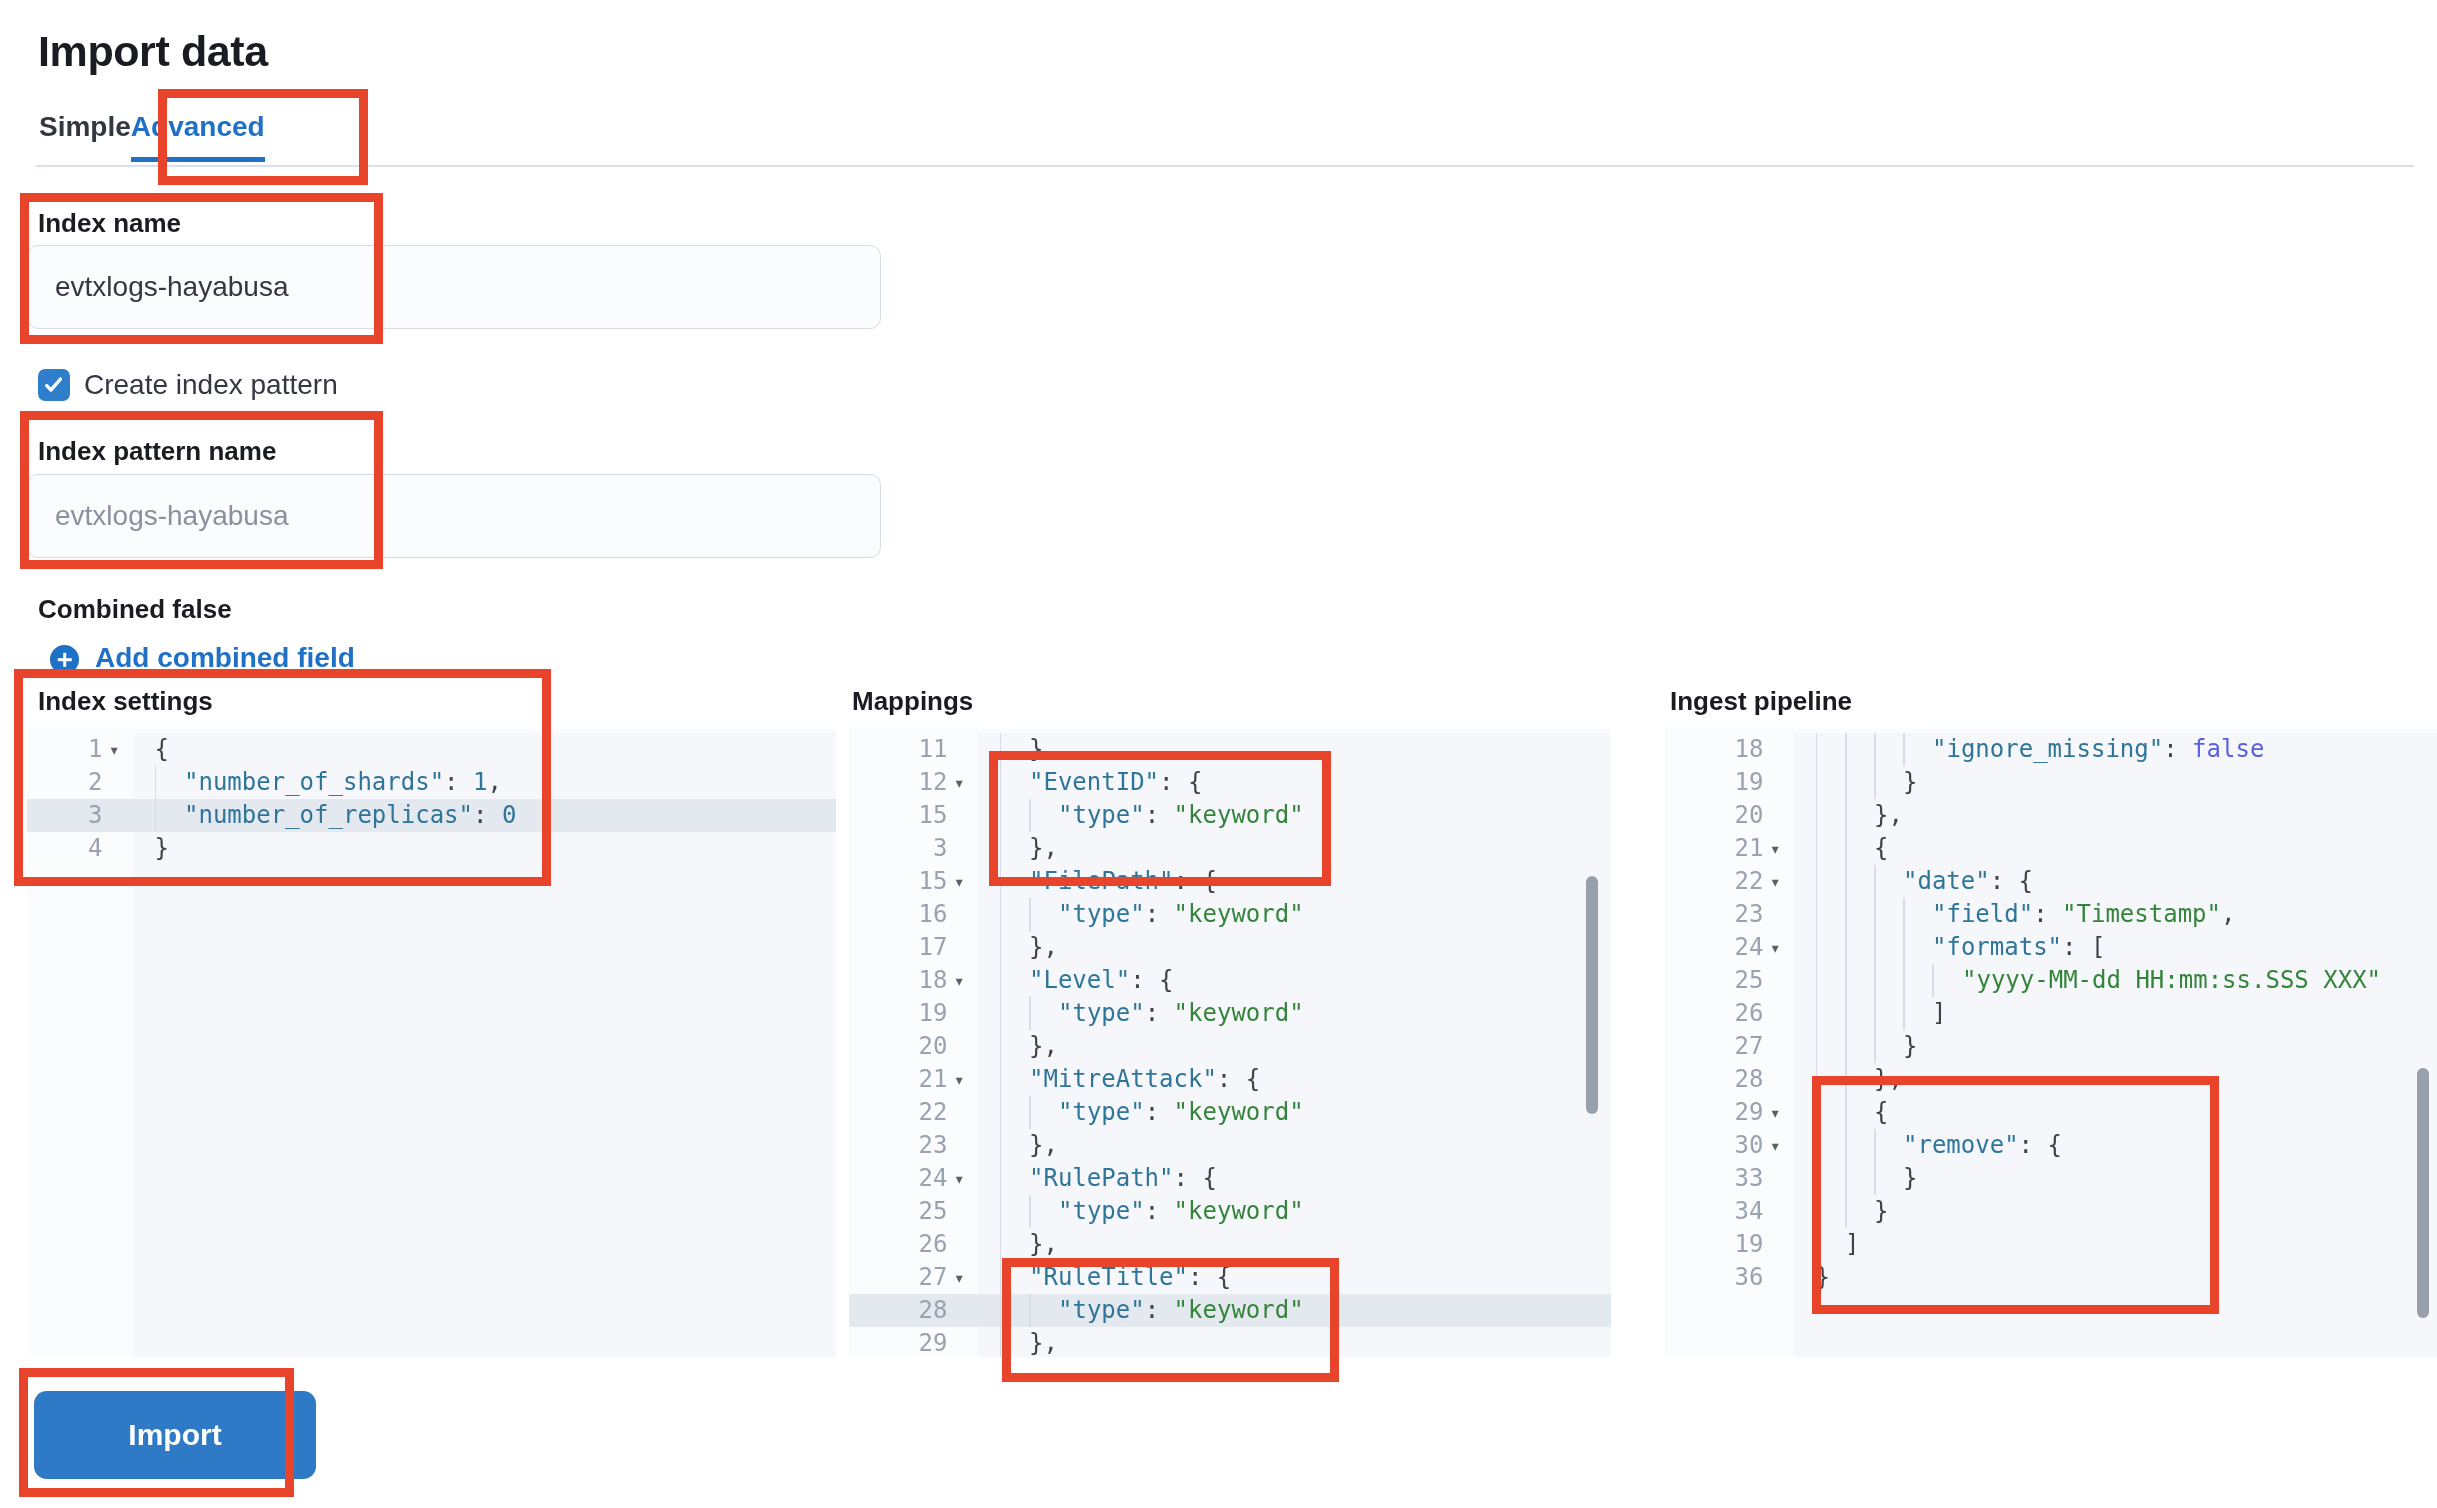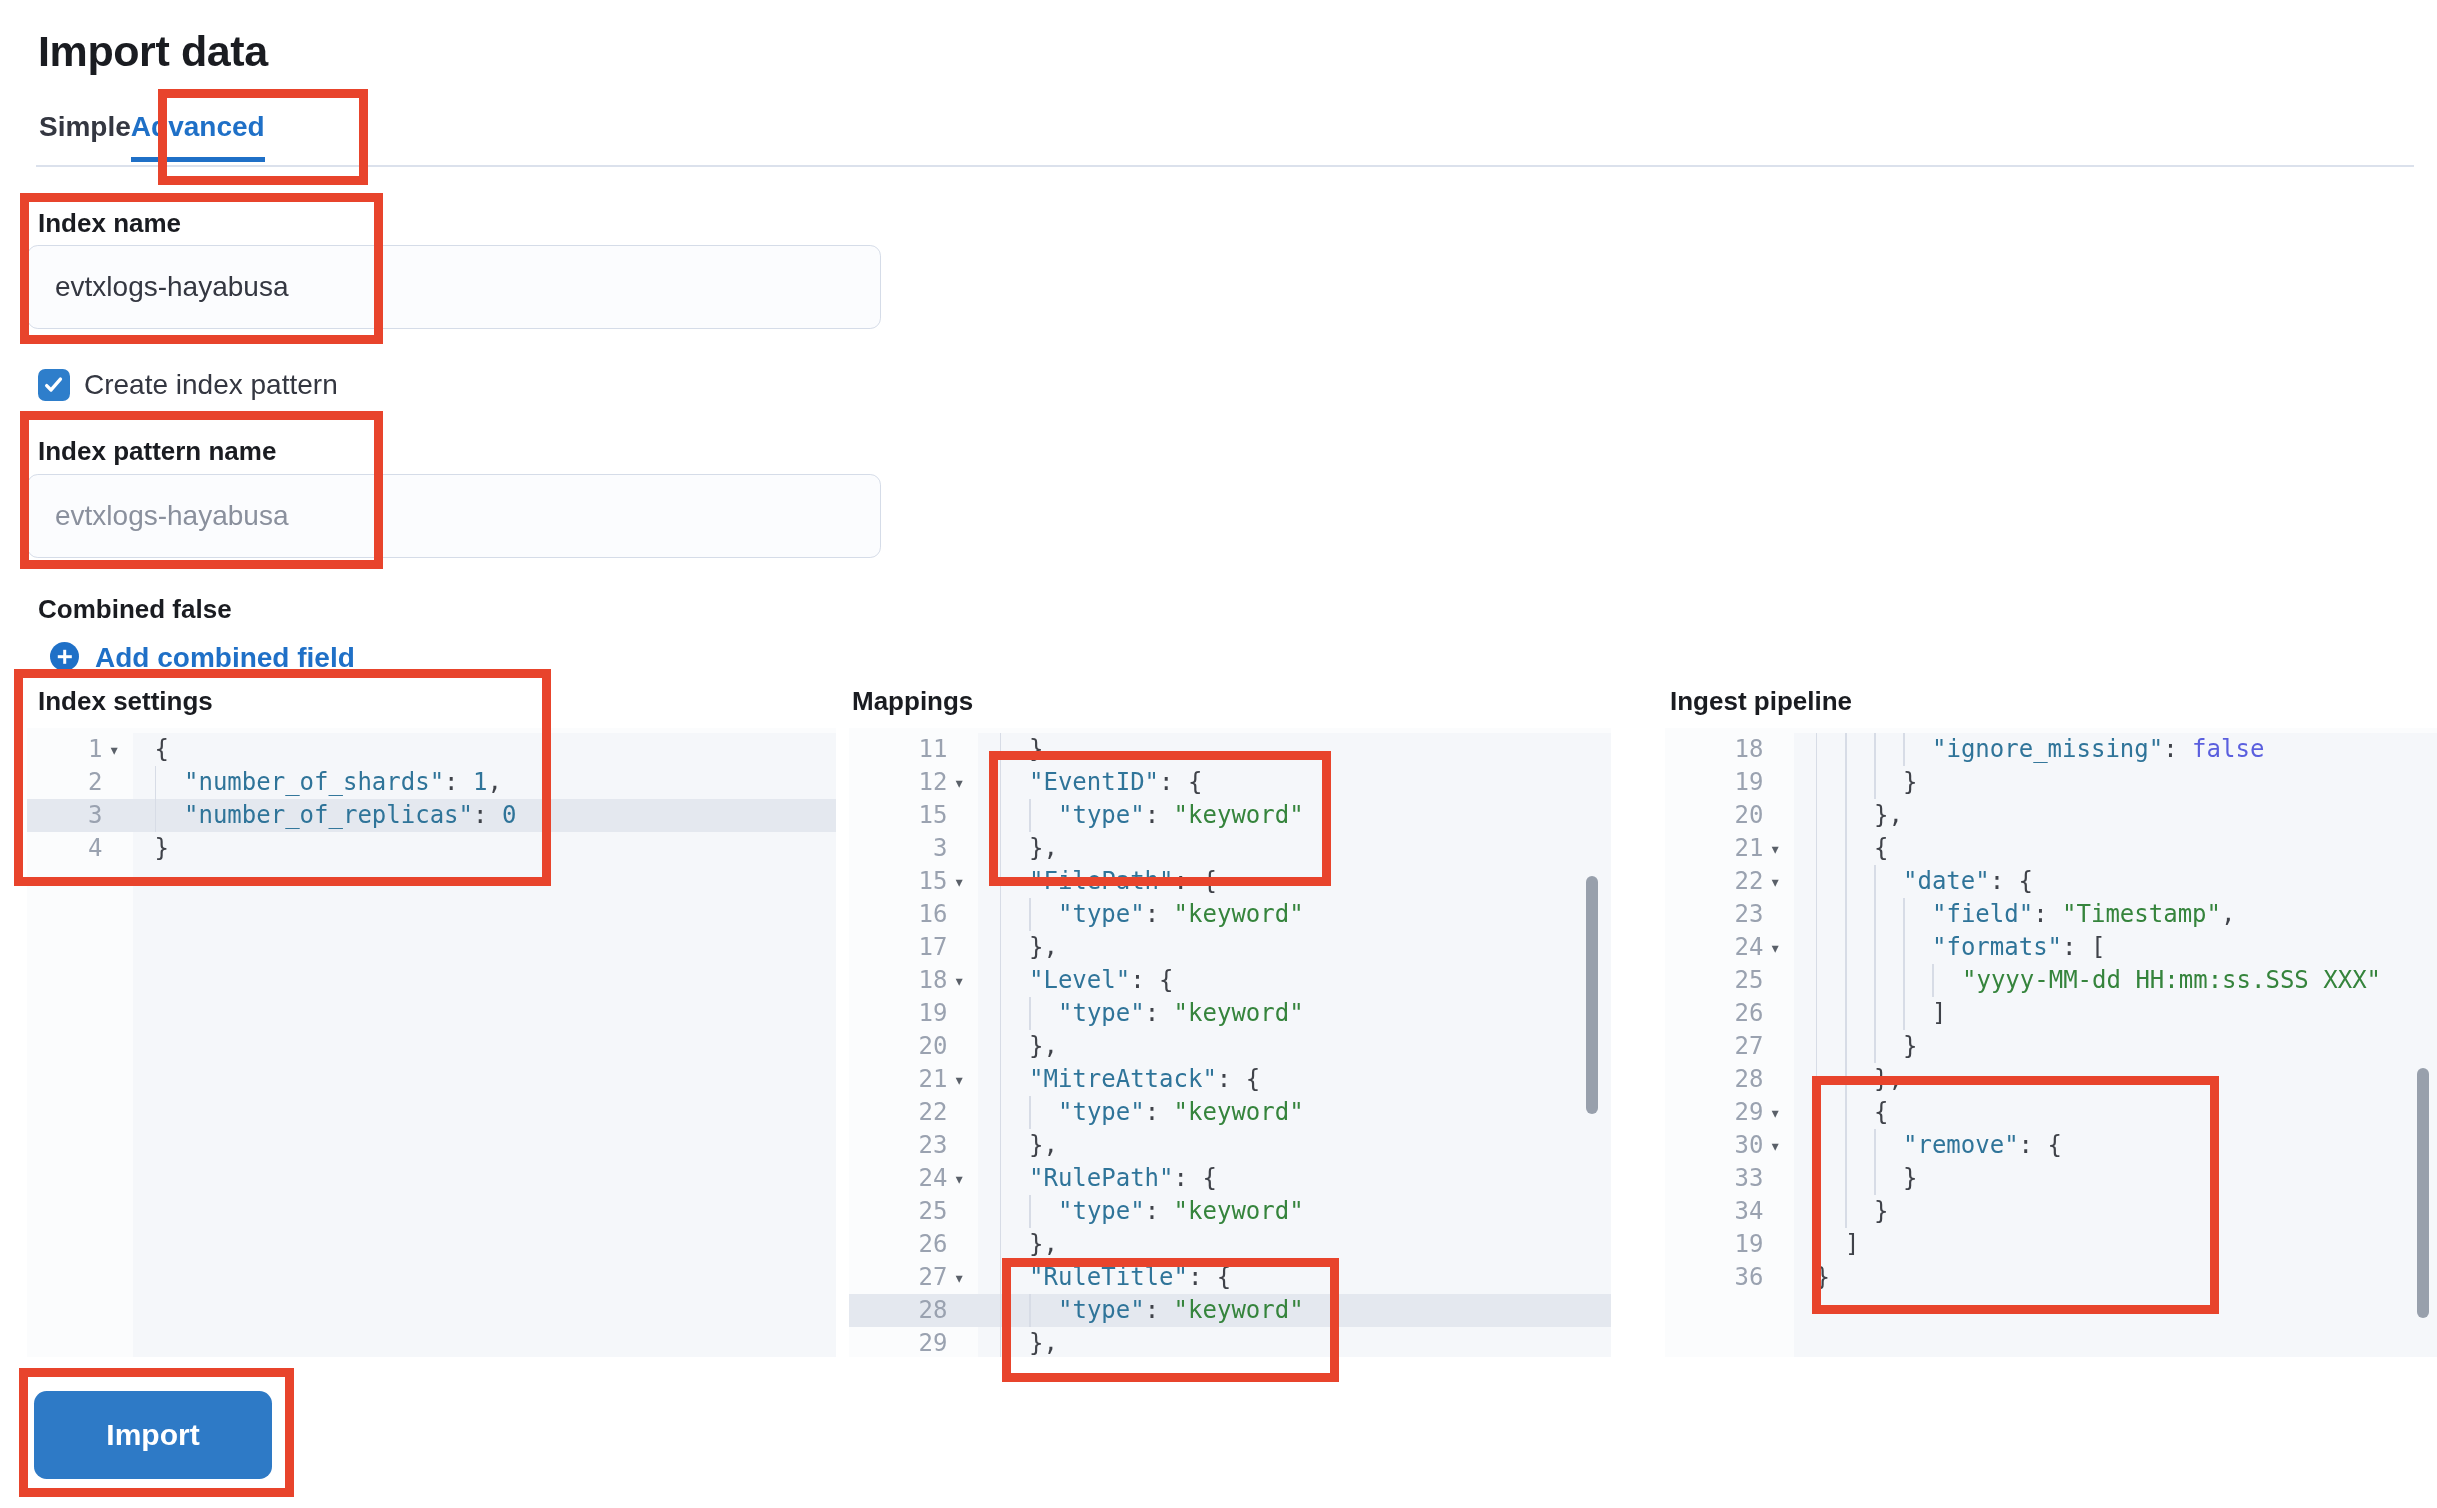--- a/index.html
+++ b/index.html
@@ -25,21 +25,21 @@
   
   .field-label{font-size:26px;font-weight:700;color:var(--label)}
   .text-input{left:27px;width:854px;height:84px;border-radius:10.8px;border:1.8px solid var(--input-border);
               background:var(--input-bg);font-family:"Liberation Sans",sans-serif;font-size:28px;
               color:var(--text);padding:0 27px;outline:none}
   .text-input::placeholder{color:var(--placeholder)}
   .checkbox{left:38px;top:369px;width:32px;height:32px;border-radius:7.2px;background:var(--checkbox);
             display:flex;align-items:center;justify-content:center;cursor:pointer}
   .checkbox svg{width:23.4px;height:23.4px}
   .checkbox-label{left:84px;top:369px;font-size:28px;line-height:32px;color:var(--text);cursor:pointer}
-  .add-row{left:50px;top:642px;display:flex;align-items:flex-start;gap:16px;cursor:pointer}
+  .add-row{left:50px;top:642px;display:flex;align-items:flex-end;gap:16px;cursor:pointer}
   .plus-icon{width:29px;height:29px;border-radius:50%;background:var(--accent);position:relative;flex:0 0 auto}
   .plus-icon::before,.plus-icon::after{content:"";position:absolute;background:#fff;left:50%;top:50%;
     transform:translate(-50%,-50%)}
   .plus-icon::before{width:14.4px;height:3.6px}
   .plus-icon::after{width:3.6px;height:14.4px}
   .add-link{font-size:28px;font-weight:700;color:var(--accent)}
 
   
   .editor{top:728px;height:629px;overflow:hidden;display:flex;flex-direction:column;
           font-family:"DejaVu Sans Mono","Liberation Mono",monospace;font-size:24px;padding-top:4.5px;
@@ -57,21 +57,21 @@
   .code{flex:1;background:var(--editor-bg);position:relative;white-space:pre;display:flex;align-items:center}
   .erow.active .gut,.erow.active .code{background:var(--active-line)}
   .guide{position:absolute;top:0;bottom:0;width:1.8px;background:var(--guide)}
   .tk-k{color:var(--key)} .tk-s{color:var(--str)} .tk-b{color:var(--bool)}
   .tk-n{color:var(--num)} .tk-p{color:var(--punct)}
   .scroll-thumb{position:absolute;width:11.7px;border-radius:6.3px;background:var(--thumb);z-index:3}
   .thumb-mappings{left:1586px;top:876px;height:238px}
   .thumb-ingest{left:2417px;top:1068px;height:250px}
 
   
-  .import-btn{left:34px;top:1391px;width:238px;height:88px;border:none;border-radius:12.6px;
+  .import-btn{left:34px;top:1391px;width:282px;height:88px;border:none;border-radius:12.6px;
               background:var(--button);color:#fff;font-family:"Liberation Sans",sans-serif;
               font-size:30px;font-weight:700;cursor:pointer}
 
   
   .anno{border:9px solid var(--red);pointer-events:none;z-index:5}
   .anno-1{left:158px;top:89px;width:210px;height:96px}
   .anno-2{left:20px;top:193px;width:363px;height:151px}
   .anno-3{left:20px;top:411px;width:363px;height:158px}
   .anno-4{left:13.5px;top:669px;width:537px;height:217px}
   .anno-5{left:989px;top:751px;width:342px;height:135px}

